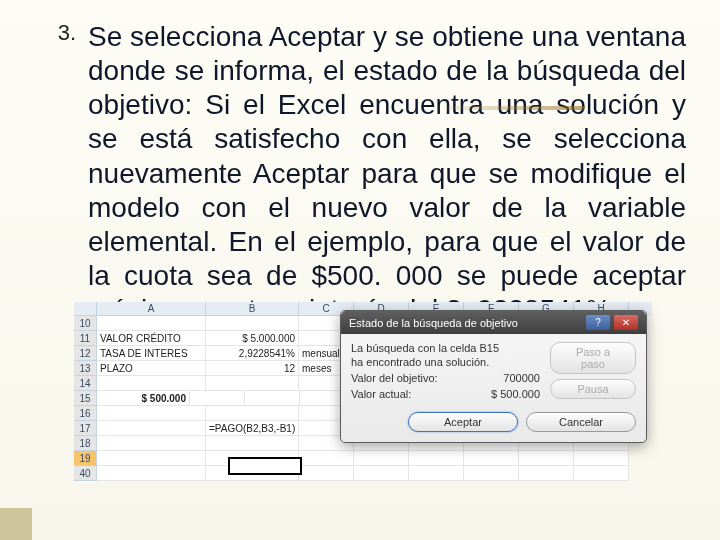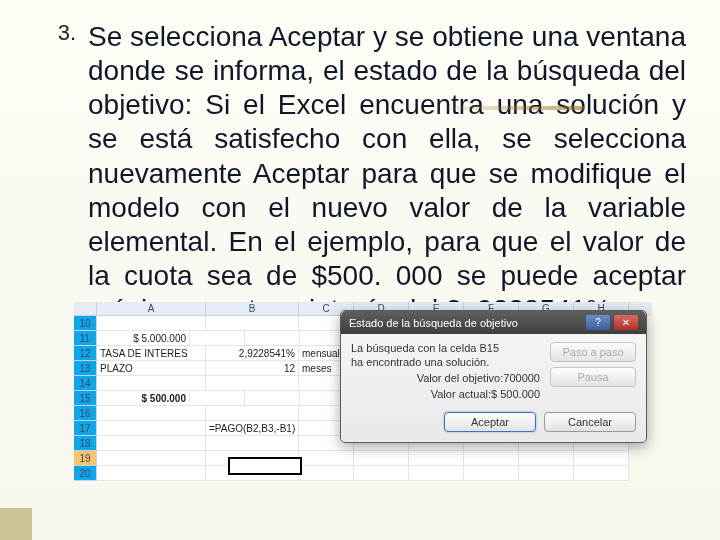--- a/index.html
+++ b/index.html
@@ -73,21 +73,21 @@
   .grid {
     font-size: 10px;
     color: #222;
   }
   .grow {
     display: flex;
     height: 15px;
   }
   .grow .rnum {
     width: 22px;
-    background: #0ea5e9;
+    background: #e5e5e5;
     color: #3b4a62;
     text-align: center;
     border-right: 1px solid #c7d2e0;
     border-bottom: 1px solid #c7d2e0;
     font-size: 10px;
     line-height: 15px;
   }
   .grow .cell {
     border-right: 1px solid #e5e5e5;
     border-bottom: 1px solid #e5e5e5;
@@ -155,33 +155,33 @@
   .dlg-body {
     padding: 8px 10px 10px 10px;
     display: flex;
     gap: 10px;
   }
   .dlg-left {
     flex: 1;
     color: #333;
   }
   .dlg-left div { margin-bottom: 2px; }
-  .dlg-row { display:flex; justify-content:flex-end; margin-top:4px; }
+  .dlg-row { display:flex; justify-content:space-between; margin-top:4px; }
   .dlg-right {
     width: 86px;
     display: flex;
     flex-direction: column;
     gap: 5px;
   }
   .dlg-btn {
     border: 1px solid #9a9a9a;
     background: linear-gradient(to bottom,#fdfdfd,#e3e3e3);
-    border-radius: 4px;
+    border-radius: 10px;
     text-align: center;
-    padding: 3px 5px;
+    padding: 3px 14px;
     font-size: 11px;
     color: #333;
   }
   .dlg-btn.disabled {
     color: #aaa;
     border-color: #c5c5c5;
   }
   .dlg-btn.accept {
     border: 1.5px solid #3b72c4;
     box-shadow: 0 0 2px rgba(59,114,196,0.7);
@@ -235,20 +235,21 @@
         <div class="cell cB"></div>
         <div class="cell cC" style="text-align: left;"></div>
         <div class="cell cD"></div>
         <div class="cell cE"></div>
         <div class="cell cF"></div>
         <div class="cell cG"></div>
         <div class="cell cH"></div>
       </div>
       <div class="grow">
         <div class="rnum">11</div>
+        <div class="cell cA">VALOR CRÉDITO</div>
         <div class="cell cB">$ 5.000.000</div>
         <div class="cell cC" style="text-align: left;"></div>
         <div class="cell cD"></div>
         <div class="cell cE"></div>
         <div class="cell cF"></div>
         <div class="cell cG"></div>
         <div class="cell cH"></div>
       </div>
       <div class="grow">
         <div class="rnum">12</div>
@@ -331,21 +332,21 @@
         <div class="cell cA"></div>
         <div class="cell cB"></div>
         <div class="cell cC" style="text-align: left;"></div>
         <div class="cell cD"></div>
         <div class="cell cE"></div>
         <div class="cell cF"></div>
         <div class="cell cG"></div>
         <div class="cell cH"></div>
       </div>
       <div class="grow">
-        <div class="rnum">20</div>
+        <div class="rnum">40</div>
         <div class="cell cA"></div>
         <div class="cell cB"></div>
         <div class="cell cC" style="text-align: left;"></div>
         <div class="cell cD"></div>
         <div class="cell cE"></div>
         <div class="cell cF"></div>
         <div class="cell cG"></div>
         <div class="cell cH"></div>
       </div>
     </div>

